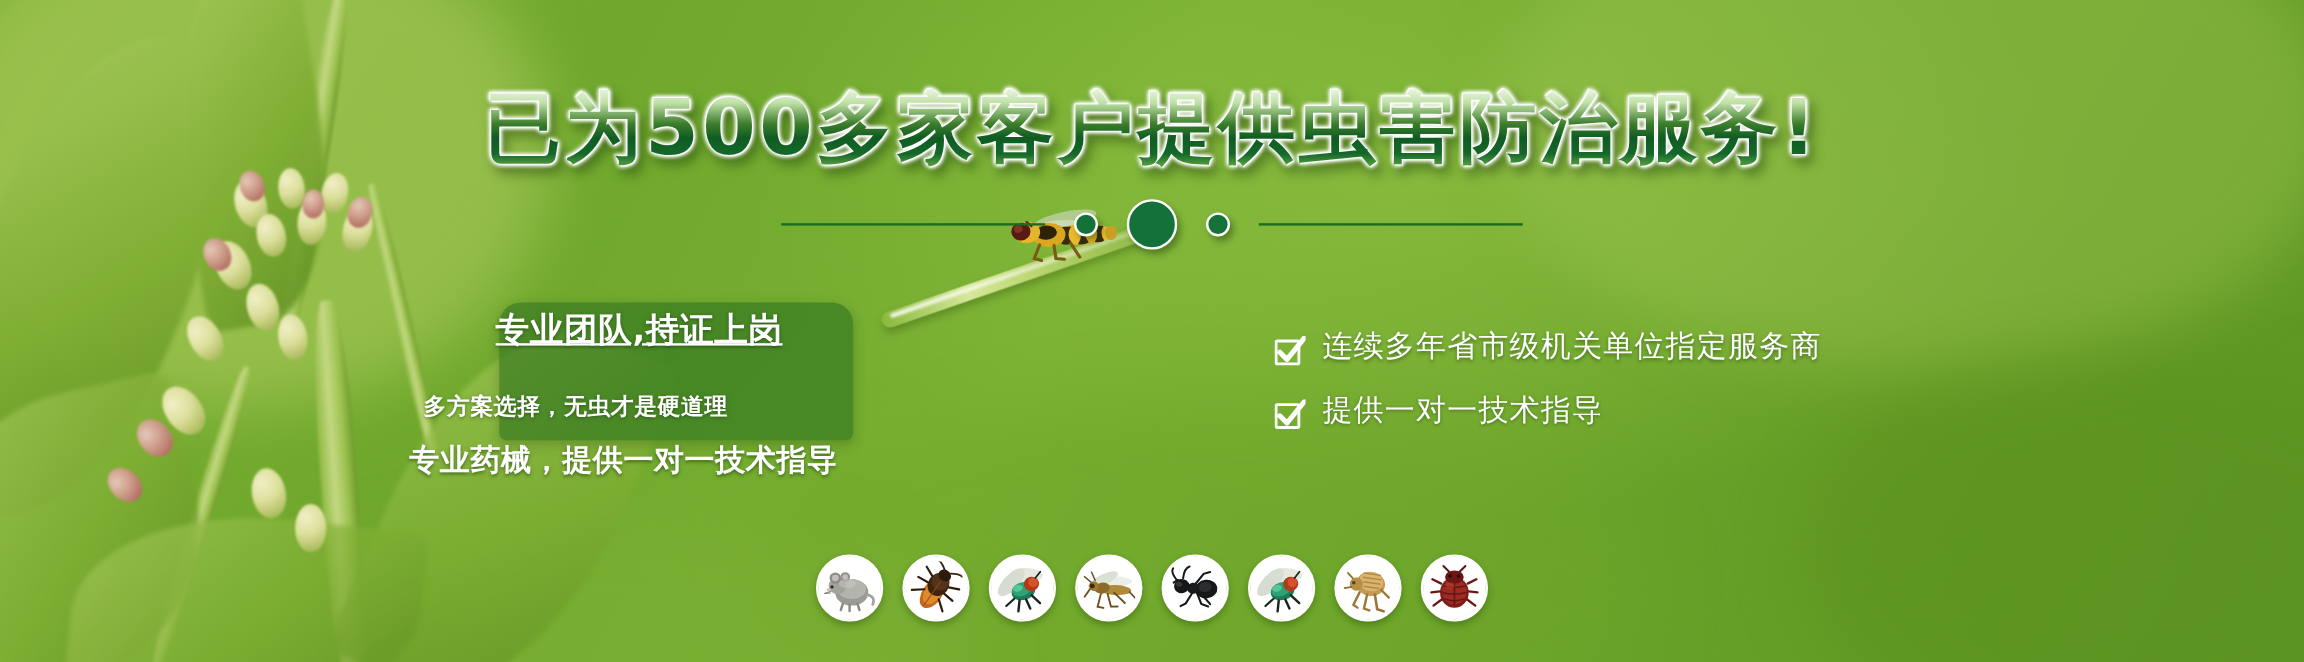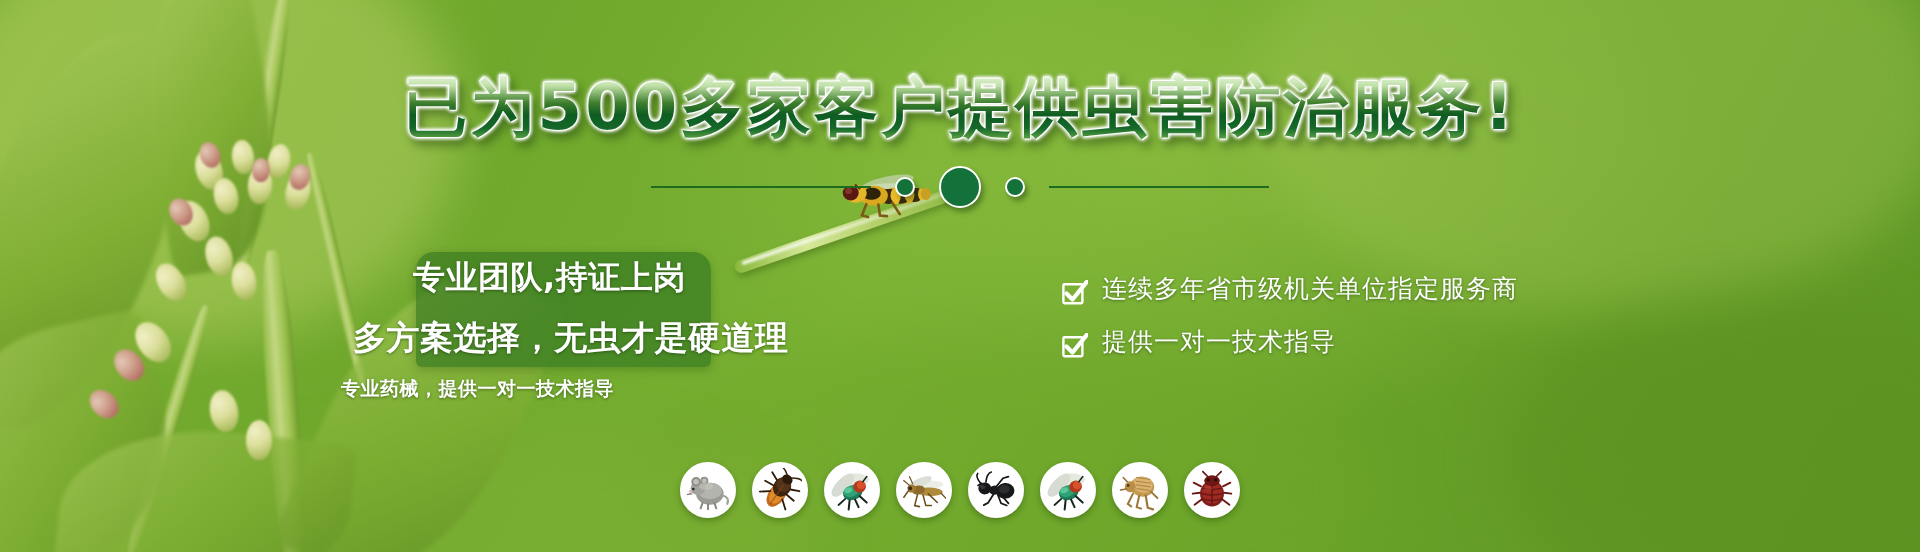--- a/index.html
+++ b/index.html
@@ -103,23 +103,23 @@
     box-shadow:0 3px 10px rgba(25,55,10,.25);
   }
   #panelText {
     position:absolute; left:335px; top:256px; width:1000px;
     color:#ffffff;
     font-family:"DejaVu Sans","Liberation Sans",sans-serif;
     font-weight:bold;
     text-shadow:0 1px 3px rgba(20,50,10,.55);
     white-space:nowrap;
   }
-  #panelText .l1 { font-size:32px; letter-spacing:.5px; margin-bottom:16px; padding-left:78px; }
-  #panelText .l2 { font-size:33px; letter-spacing:.5px; margin-bottom:15px; padding-left:18px;font-family:Liberation Mono, monospace; }
-  #panelText .l3 { font-size:19px; letter-spacing:.5px; padding-left:6px; }
+  #panelText .l1 { font-size:28px; letter-spacing:.5px; margin-bottom:32px; padding-left:78px;text-decoration:underline; }
+  #panelText .l2 { font-size:19px; letter-spacing:.5px; margin-bottom:15px; padding-left:18px;font-family:Liberation Mono, monospace; }
+  #panelText .l3 { font-size:25px; letter-spacing:.5px; padding-left:6px; }
 
   
   #checklist {
     position:absolute; left:1062px; top:272px; width:560px;
   }
   #checklist .row { display:flex; align-items:flex-end; gap:14px; margin-bottom:20px; }
   #checklist .cb { width:26px; height:25px; flex:0 0 26px; position:relative; }
   #checklist .txt {
     color:#ffffff; font-size:25px; font-weight:500; letter-spacing:1px;
     font-family:"DejaVu Sans","Liberation Sans",sans-serif;

